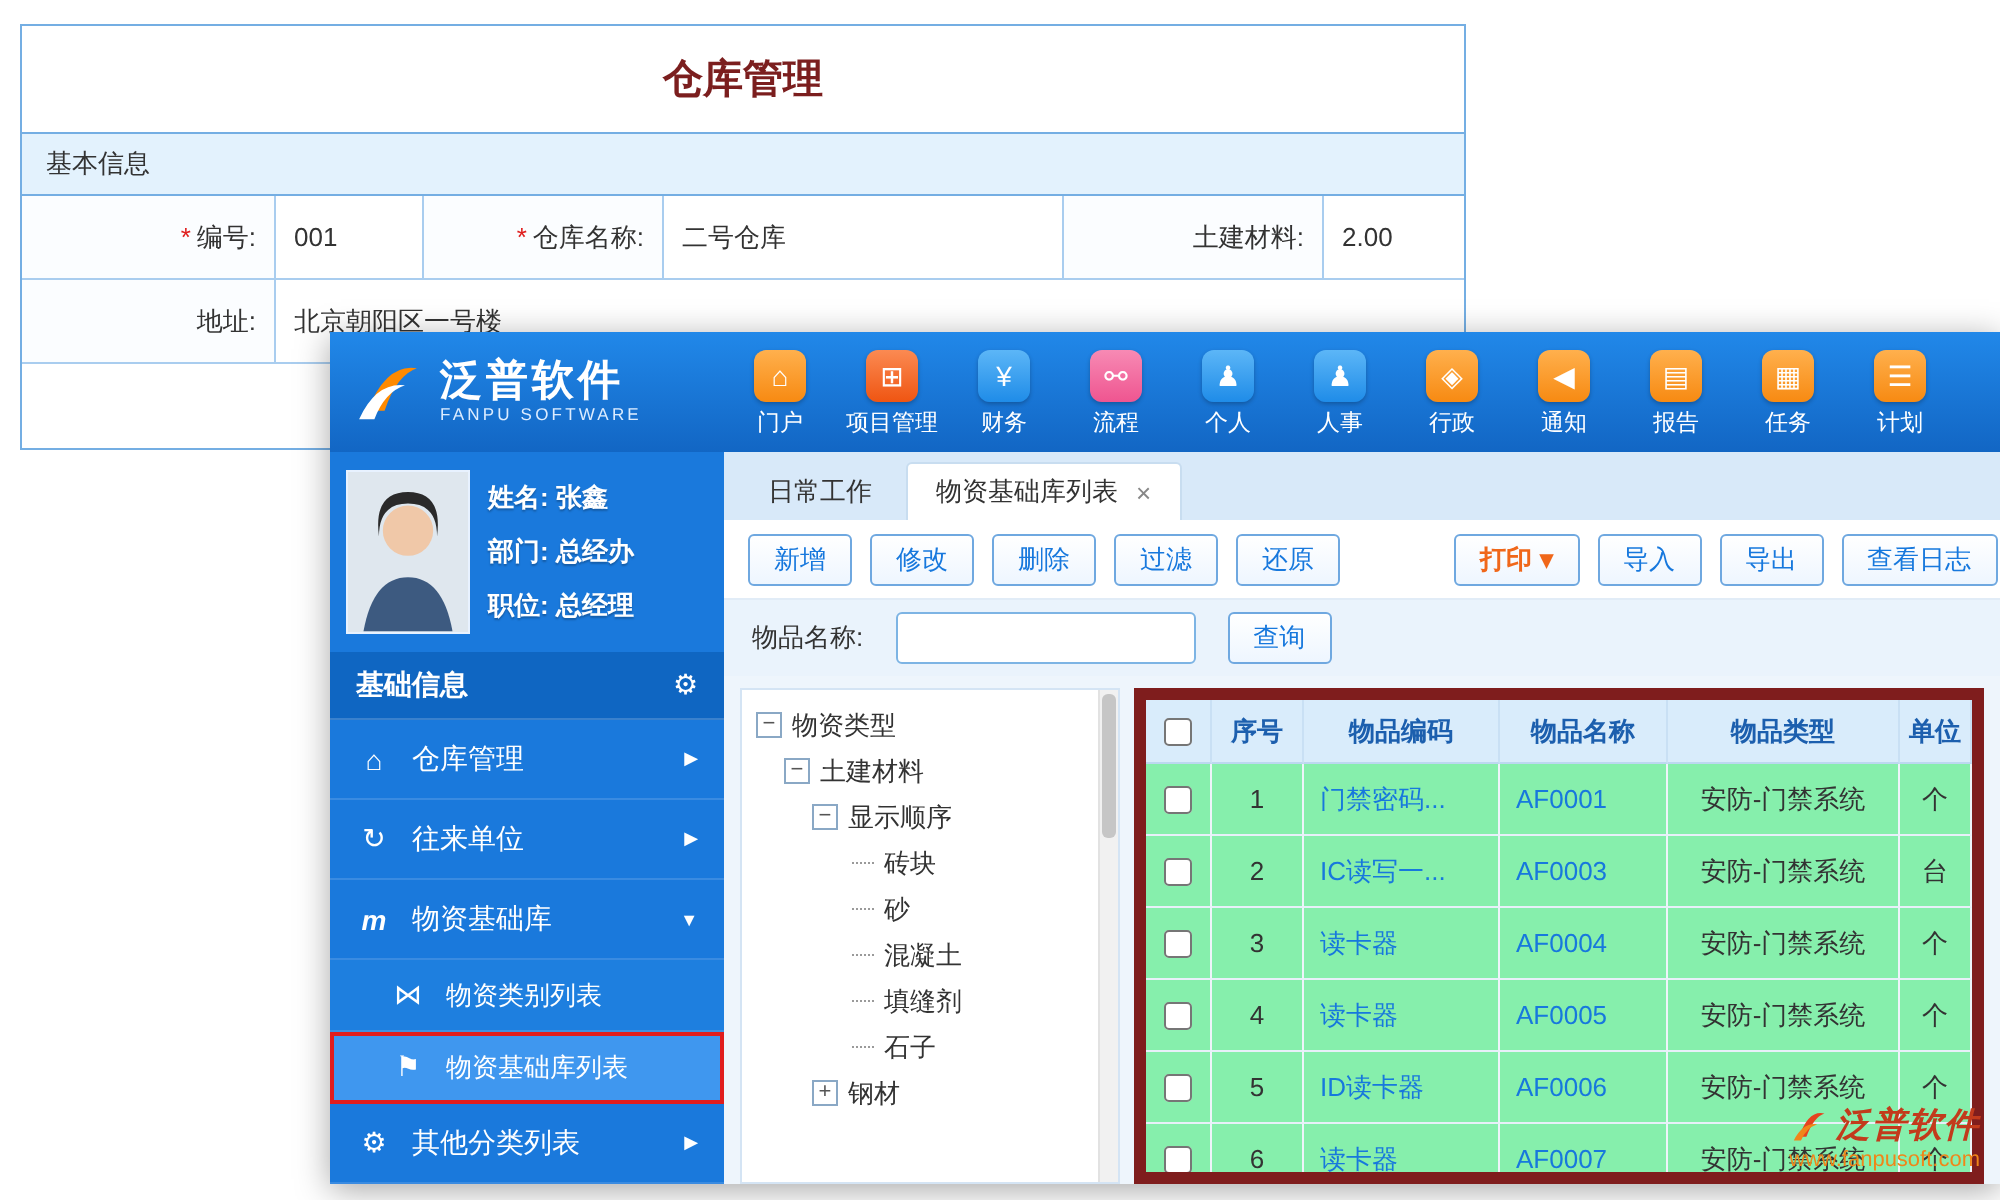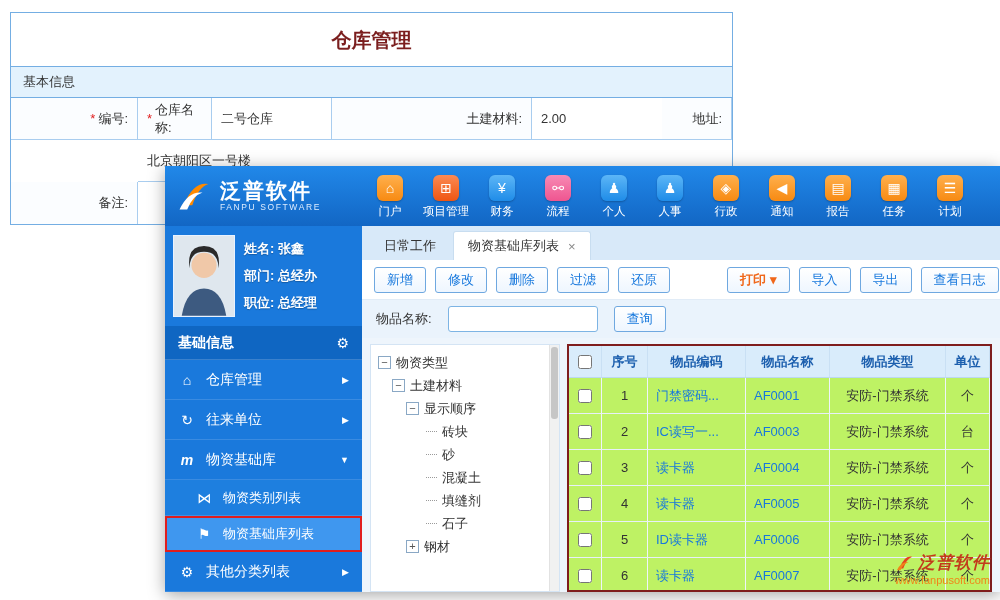--- a/index.html
+++ b/index.html
@@ -90,21 +90,21 @@
   .tree-row { height:23px; display:flex; align-items:center; font-size:13px; color:#333; gap:5px;
     cursor:pointer; white-space:nowrap; }
   .expander { width:13px; height:13px; flex:0 0 13px; border:1px solid #8aa8c5; background:#fff;
     font-size:11px; line-height:11px; text-align:center; color:#555; }
   .leaf-tick { width:11px; flex:0 0 11px; border-top:1px dotted #9a9a9a; }
   .tree-scrollbar { position:absolute; right:0; top:0; bottom:0; width:10px; background:#f1f1f1;
     border-left:1px solid #e2e2e2; }
   .tree-thumb { position:absolute; top:2px; right:1px; width:7px; height:72px; background:#c6c6c6; border-radius:3px; }
 
   
-  .table-panel { flex:1; background:#bef264; border:2px solid #7f1d1d; overflow:hidden; }
+  .table-panel { flex:1; background:#86efac; border:6px solid #7f1d1d; overflow:hidden; }
   .trow { display:grid; grid-template-columns:33px 46px 98px 84px 116px 1fr; }
   .tcell { height:36px; display:flex; align-items:center; justify-content:center; font-size:13px;
     color:#333; border-bottom:1px solid #e7f0f9; border-right:1px solid #eef4fa; }
   .thead .tcell { height:32px; background:#d9ecfb; color:#1c5fae; font-weight:bold;
     border-bottom:1px solid #bcd8f0; border-right:1px solid #c9e0f4; }
   .tcell.left { justify-content:flex-start; padding-left:8px; }
   .tcell.link { color:#1778dd; cursor:pointer; }
   .cb { width:14px; height:14px; accent-color:#1778dd; cursor:pointer; }
 
   
@@ -121,32 +121,32 @@
 
   <div class="form-window">
     <div class="form-title">仓库管理</div>
     <div class="form-section">基本信息</div>
     <div class="form-grid">
 
       <div class="fcell flabel">
         <span class="req">*</span>
         <span>编号:</span>
       </div>
+      <div class="fcell">001</div>
       <div class="fcell flabel">
         <span class="req">*</span>
         <span>仓库名称:</span>
       </div>
       <div class="fcell">二号仓库</div>
       <div class="fcell flabel">土建材料:</div>
       <div class="fcell last">2.00</div>
 
       <div class="fcell flabel">地址:</div>
       <div class="fcell last span5">北京朝阳区一号楼</div>
 
-      <div class="fcell flabel norb">备注:</div>
       <div class="fcell last norb span5"></div>
     </div>
   </div>
 
   <div class="app-window">
 
     <div class="app-header">
       <div class="logo">
         <svg class="logo-mark" viewBox="0 0 40 40">
           <path d="M8 31 Q19 3 37 6 Q25 10 18 31 Z" fill="#ff8a00"></path>

